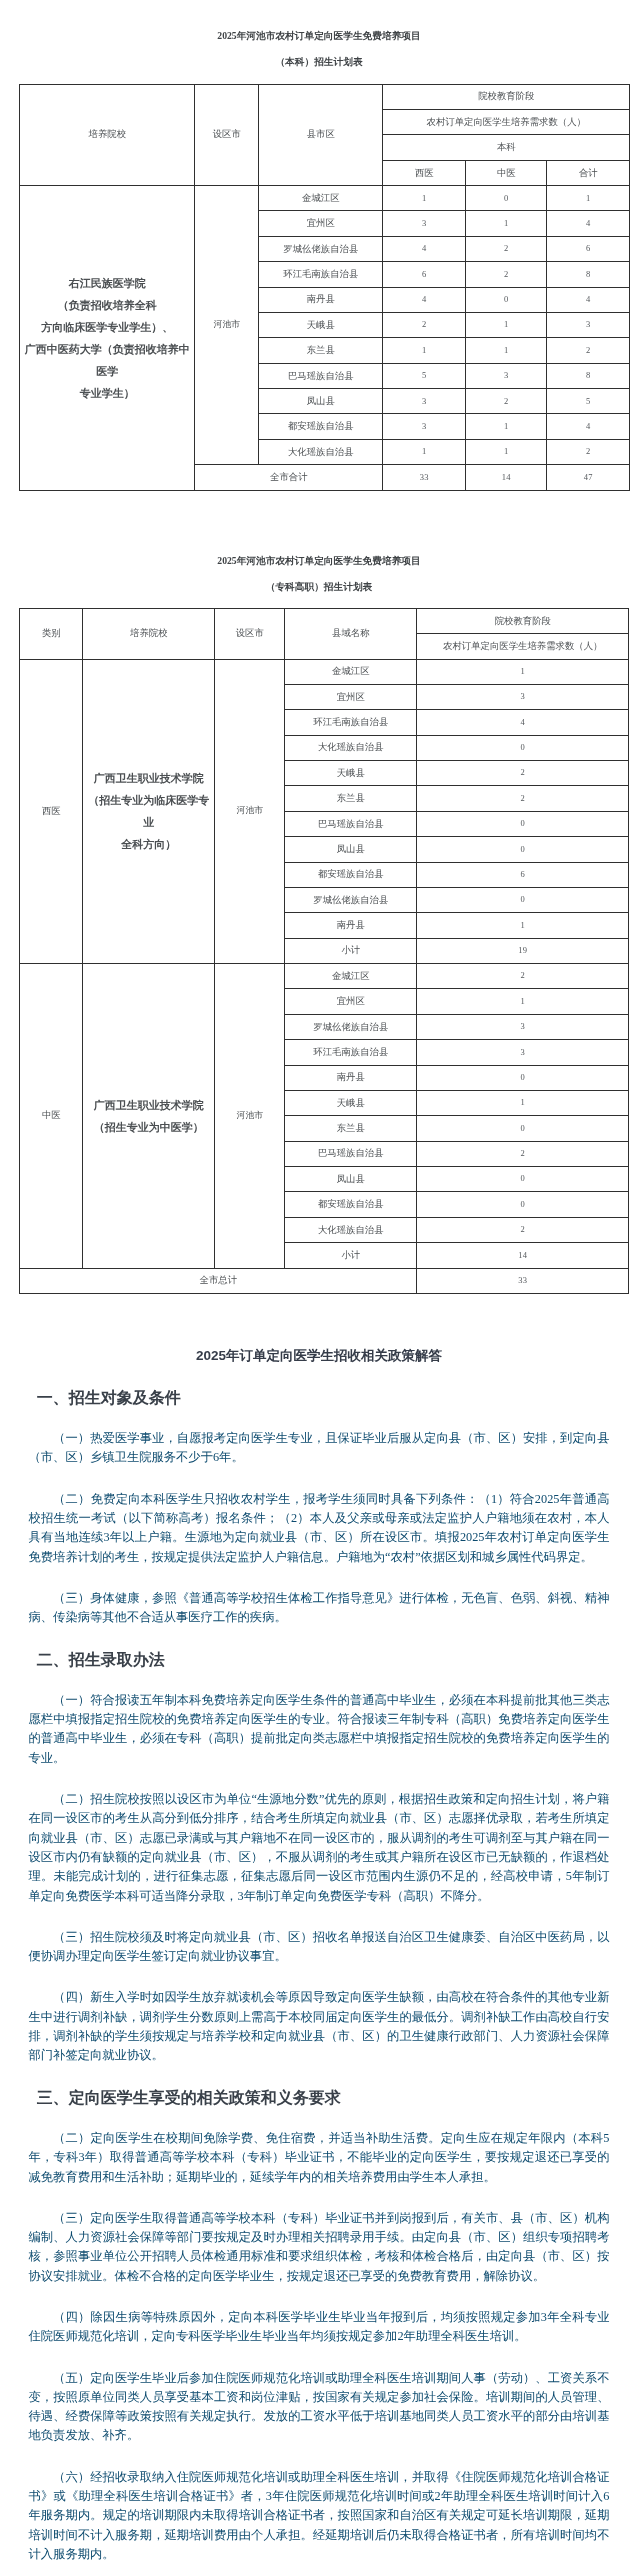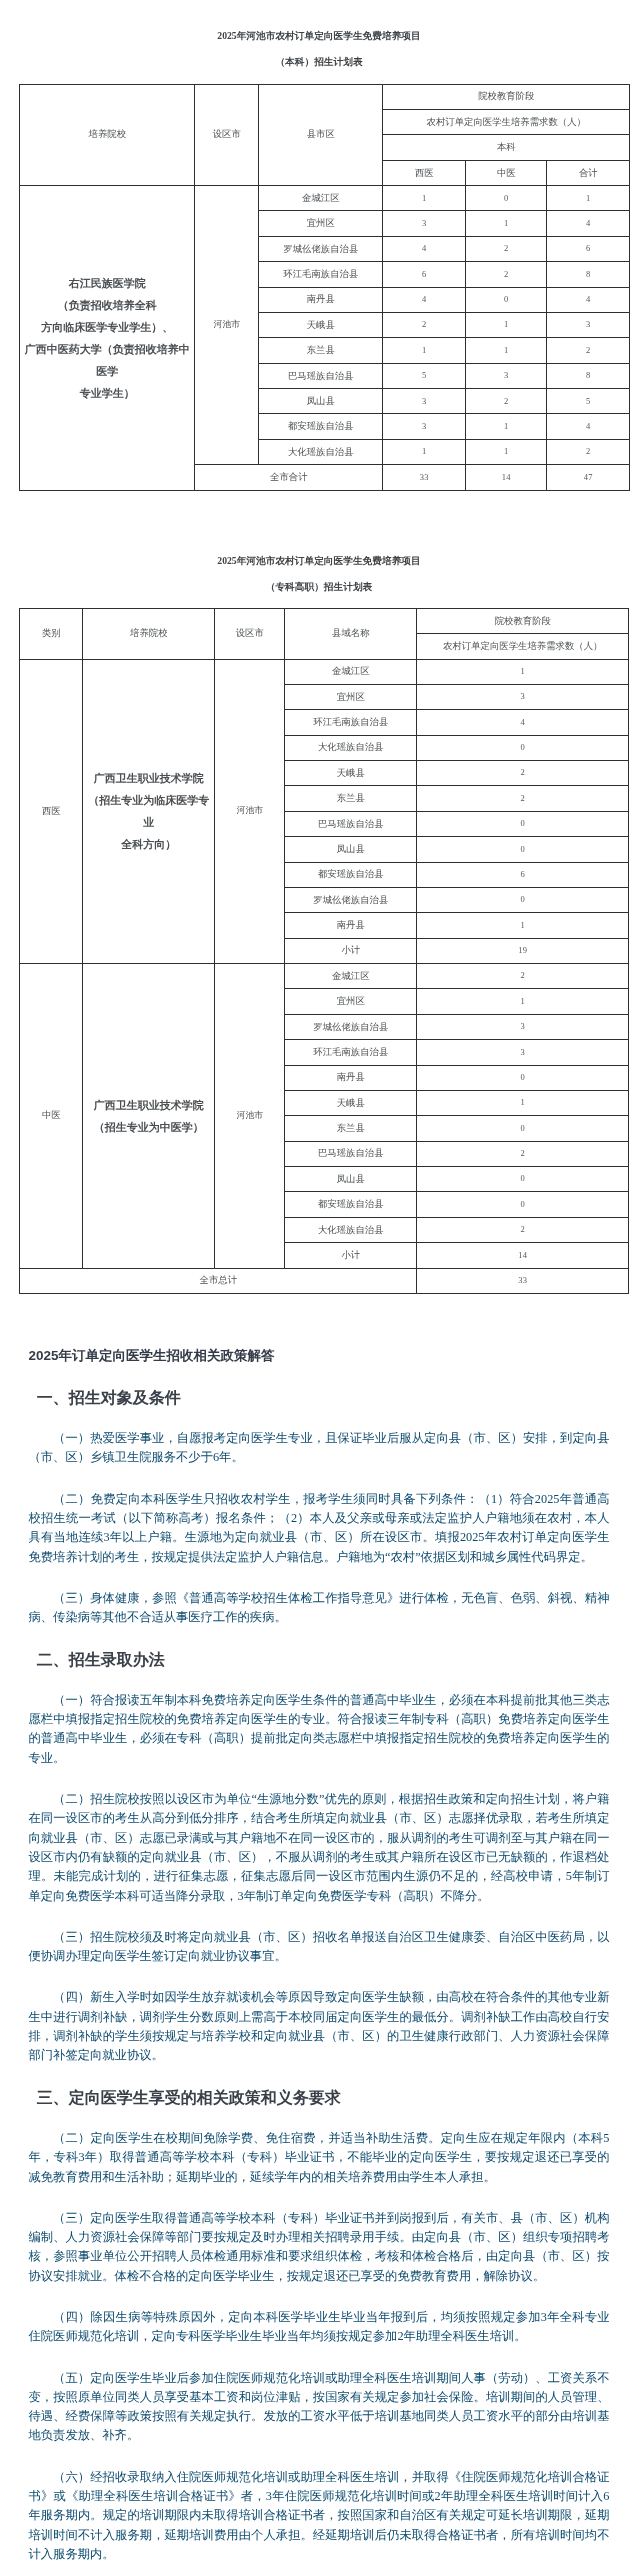--- a/index.html
+++ b/index.html
@@ -59,20 +59,21 @@
   .ptable tr.section-start td{border-top:1.2px solid #2f2f2f;}
   .ptable tr.grand-total td{border-top:1.2px solid #2f2f2f;}
 
   
   .faq{
     width:581px;
     margin:0 auto;
     margin-top:52px;
   }
   .faq-title{
+    text-align:center;
     font-family:"Liberation Sans","DejaVu Sans",sans-serif;
     font-weight:bold;
     font-size:13.5px;
     color:#353c49;
     line-height:20px;
     margin:0;
   }
   .faq h3.sec-heading{
     font-family:"Liberation Sans","DejaVu Sans",sans-serif;
     font-weight:bold;

